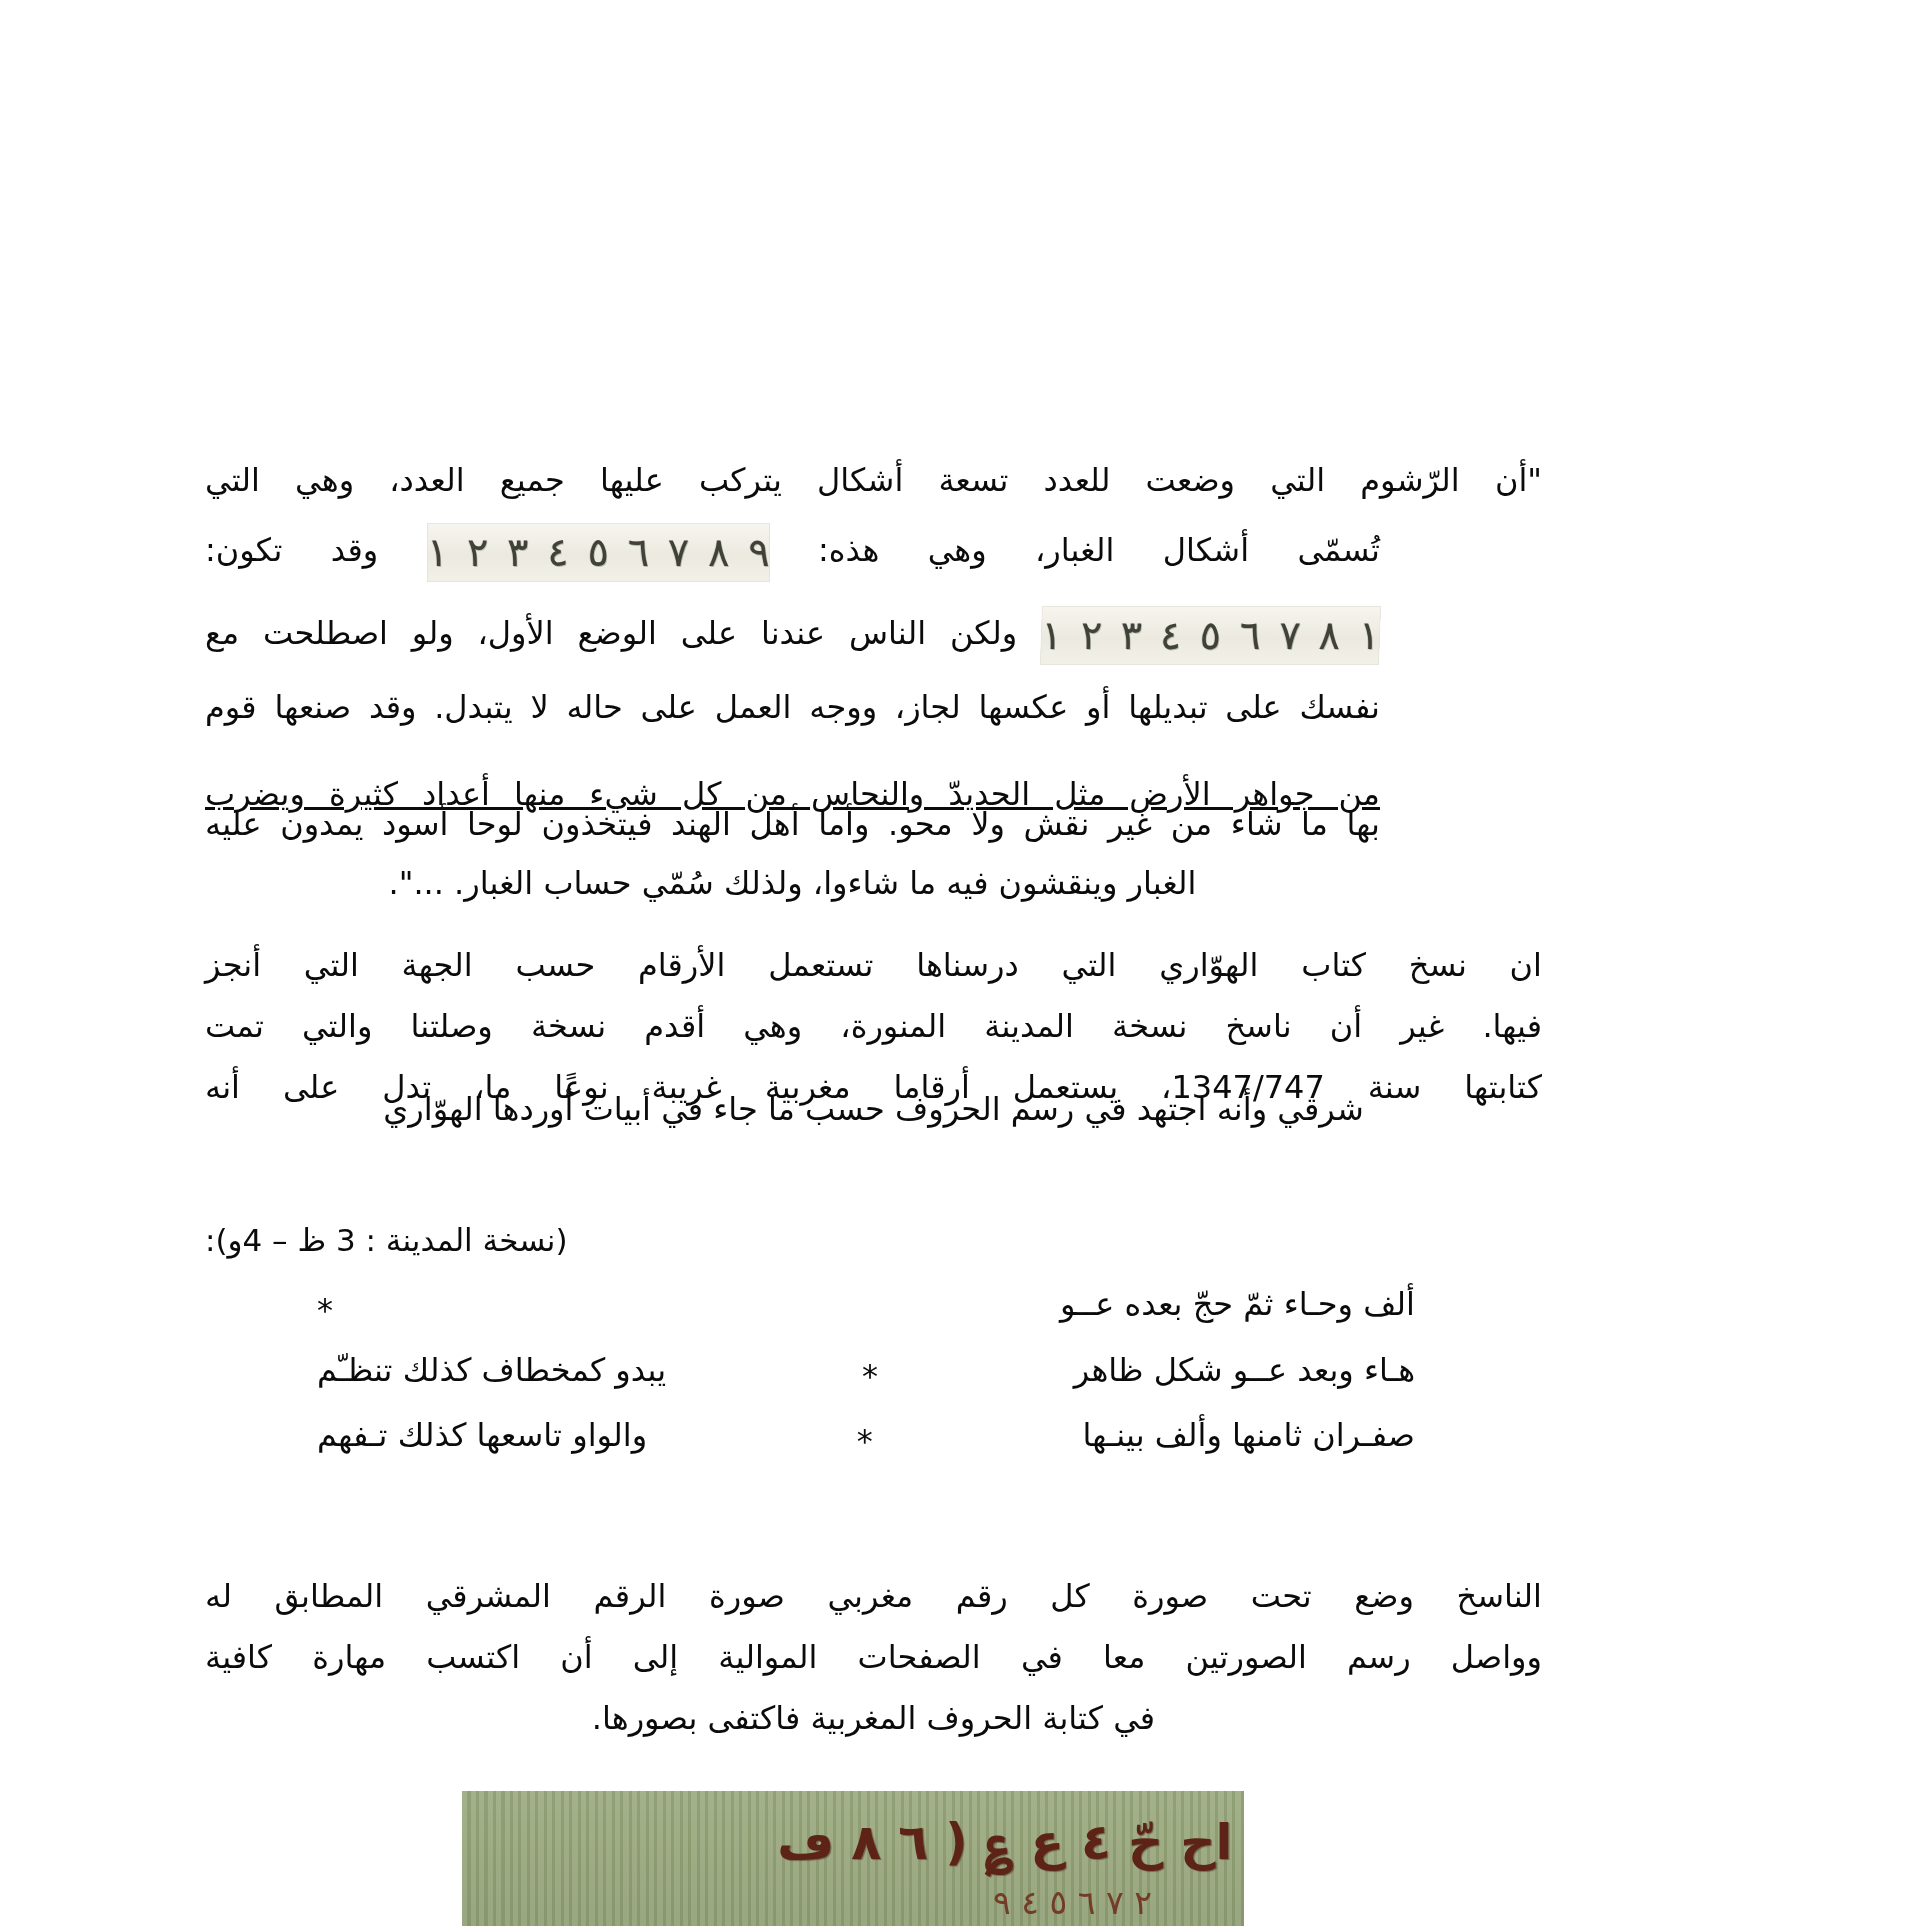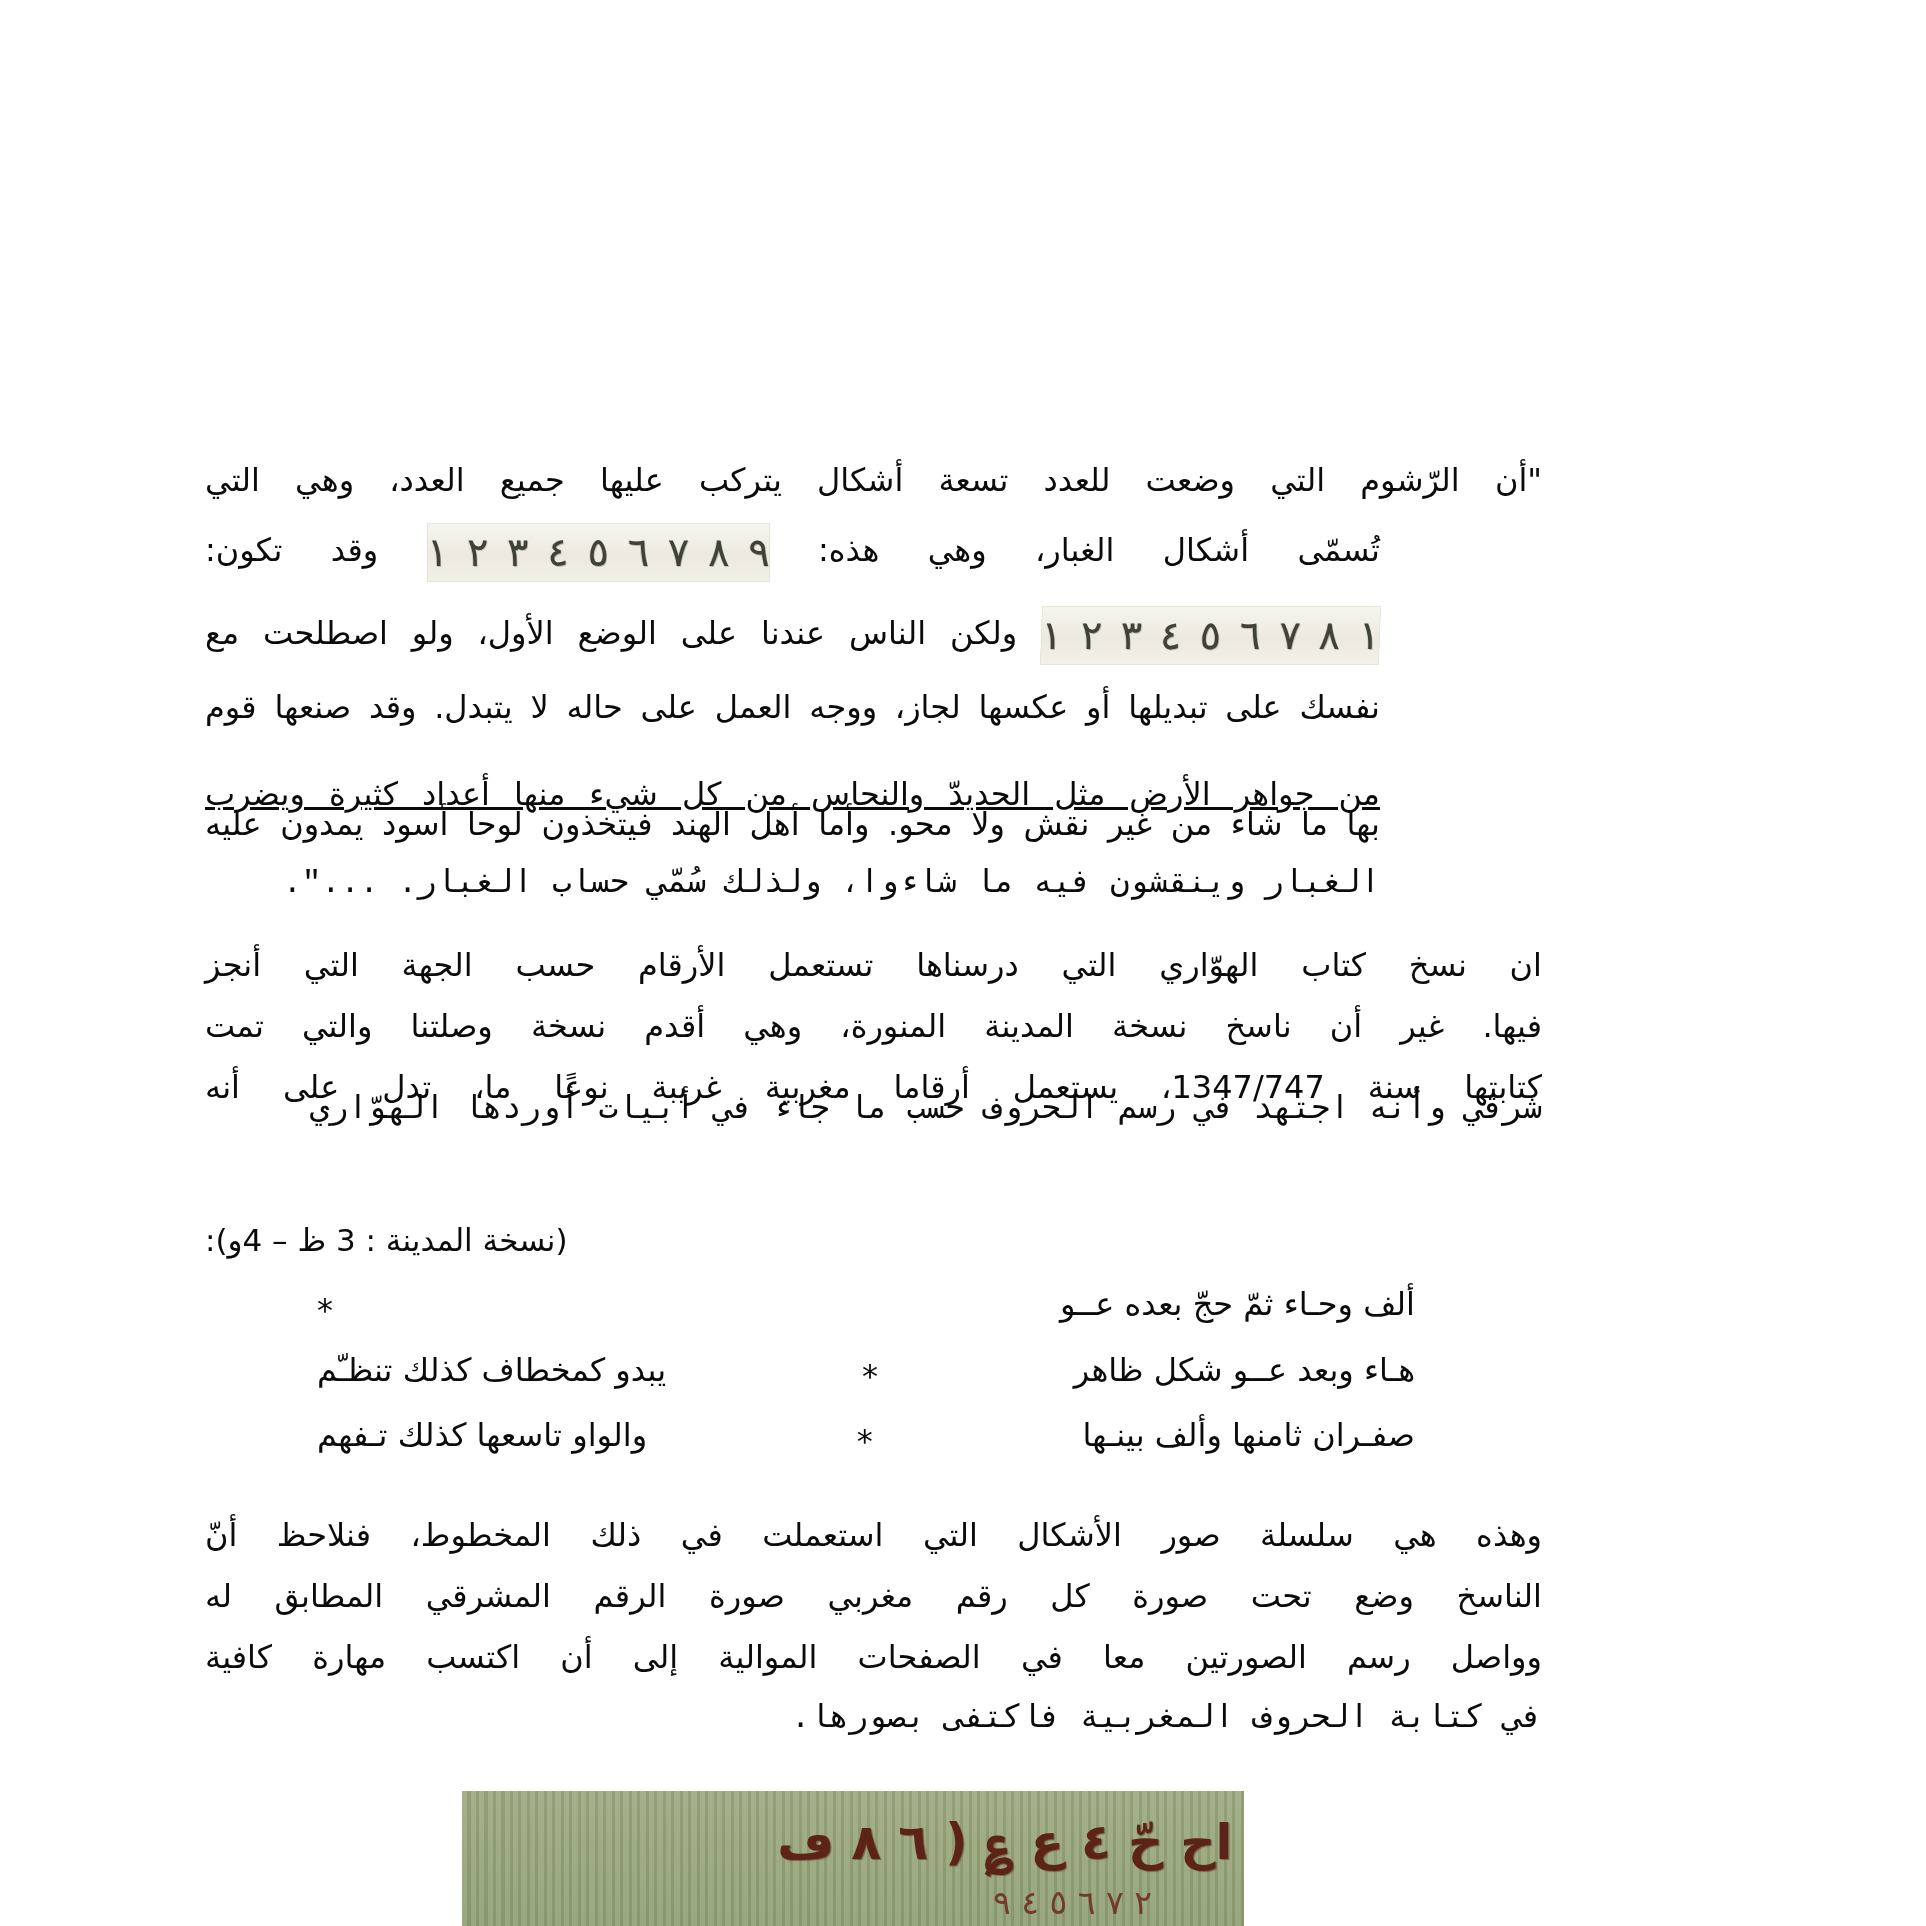--- a/index.html
+++ b/index.html
@@ -12,21 +12,21 @@
     direction:rtl;
   }
   .line{
     position:absolute;
     left:458px;width:1337px;
     height:59px;line-height:59px;
     font-size:32px;
     white-space:nowrap;
   }
   .just{text-align:justify;text-align-last:justify;white-space:normal;}
-  .lastline{text-align:right;font-family:Liberation Mono, monospace;}
+  .lastline{text-align:center;}
   .inset{padding-left:0;width:1175px;} 
   .imgline{height:77px;line-height:77px;}
   .inline-scan{
     display:inline-block;vertical-align:middle;
     height:59px;line-height:59px;
     background:linear-gradient(180deg,#f6f5ef 0%,#eceadf 55%,#f2f1e9 100%);
     box-shadow:0 0 0 0.8px #e4e2d6 inset;
     color:#3f4236;
     font-size:40px;
     letter-spacing:10px;
@@ -114,21 +114,20 @@
     <span class="hemistich">هـاء وبعد عــو شكل ظاهر</span>
     <span class="verse-sep">*</span>
     <span class="hemistich">يبدو كمخطاف كذلك تنظـّم</span>
   </div>
   <div class="verse-row" style="top:1406px;">
     <span class="hemistich">صفـران ثامنها وألف بينـها</span>
     <span class="verse-sep">*</span>
     <span class="hemistich">والواو تاسعها كذلك تـفهم</span>
   </div>
 
-  <div class="line just" style="top:1506px;">وهذه هي سلسلة صور الأشكال التي استعملت في ذلك المخطوط، فنلاحظ أنّ</div>
   <div class="line just" style="top:1567px;">الناسخ وضع تحت صورة كل رقم مغربي صورة الرقم المشرقي المطابق له</div>
   <div class="line just" style="top:1628px;">وواصل رسم الصورتين معا في الصفحات الموالية إلى أن اكتسب مهارة كافية</div>
   <div class="line lastline" style="top:1689px;">في كتابة الحروف المغربية فاكتفى بصورها.</div>
 
   <div class="figure">
     <div class="figure-row1">اح حّ ٤ ع ؏ ( ٦ ۸ ڡ</div>
     <div class="figure-row2">٢ ٧ ٦ ٥ ٤ ٩</div>
   </div>
 
 </div>

